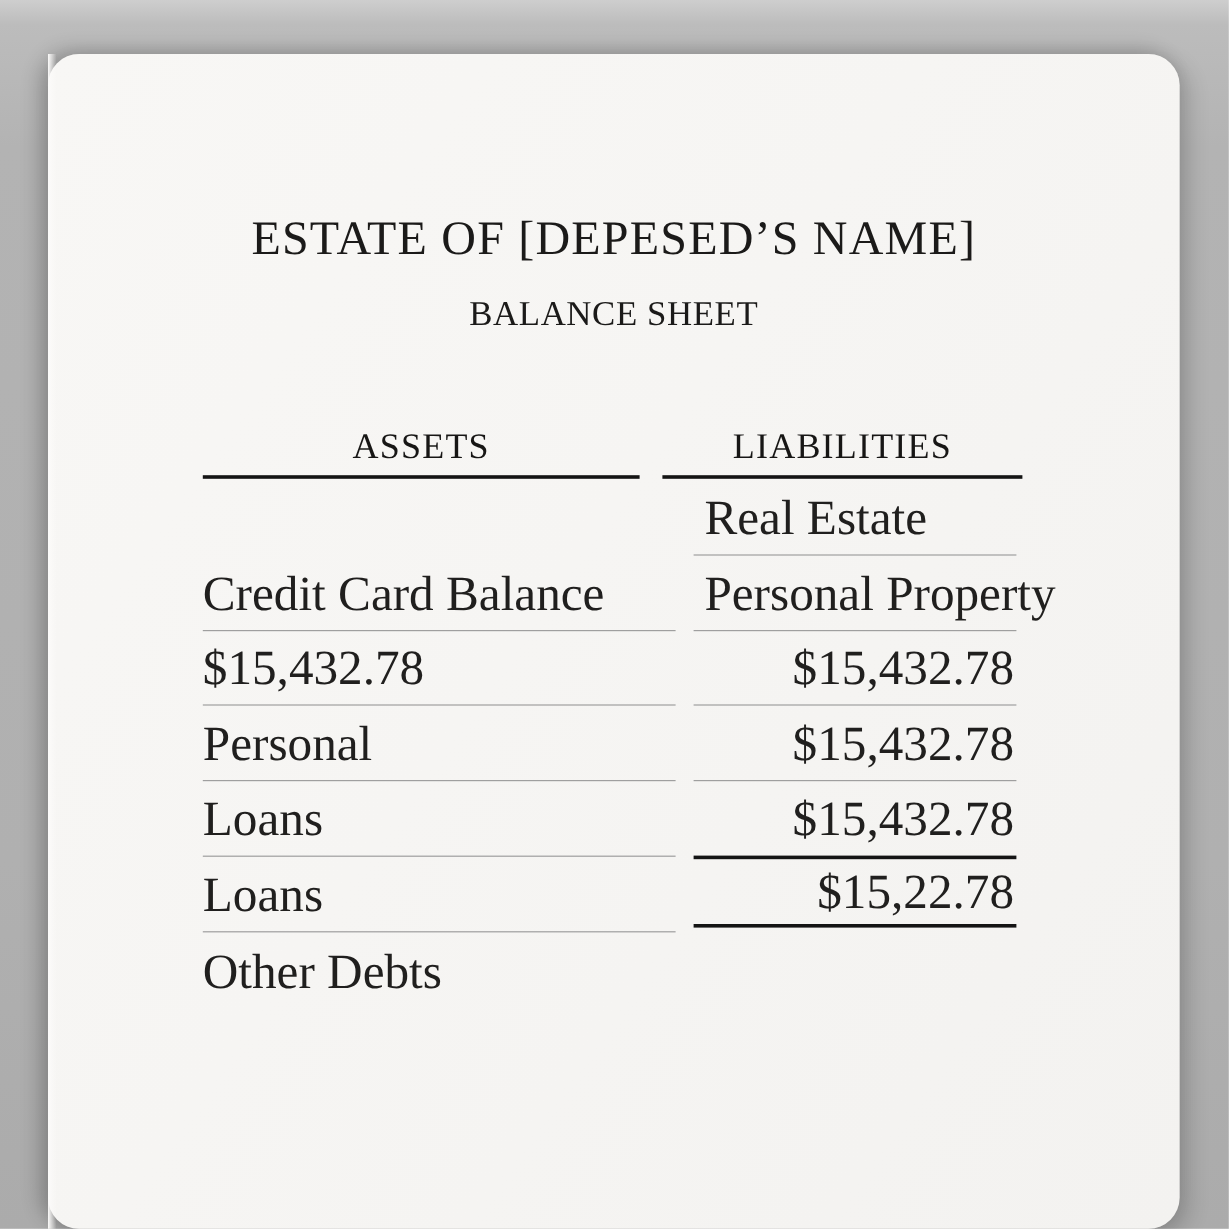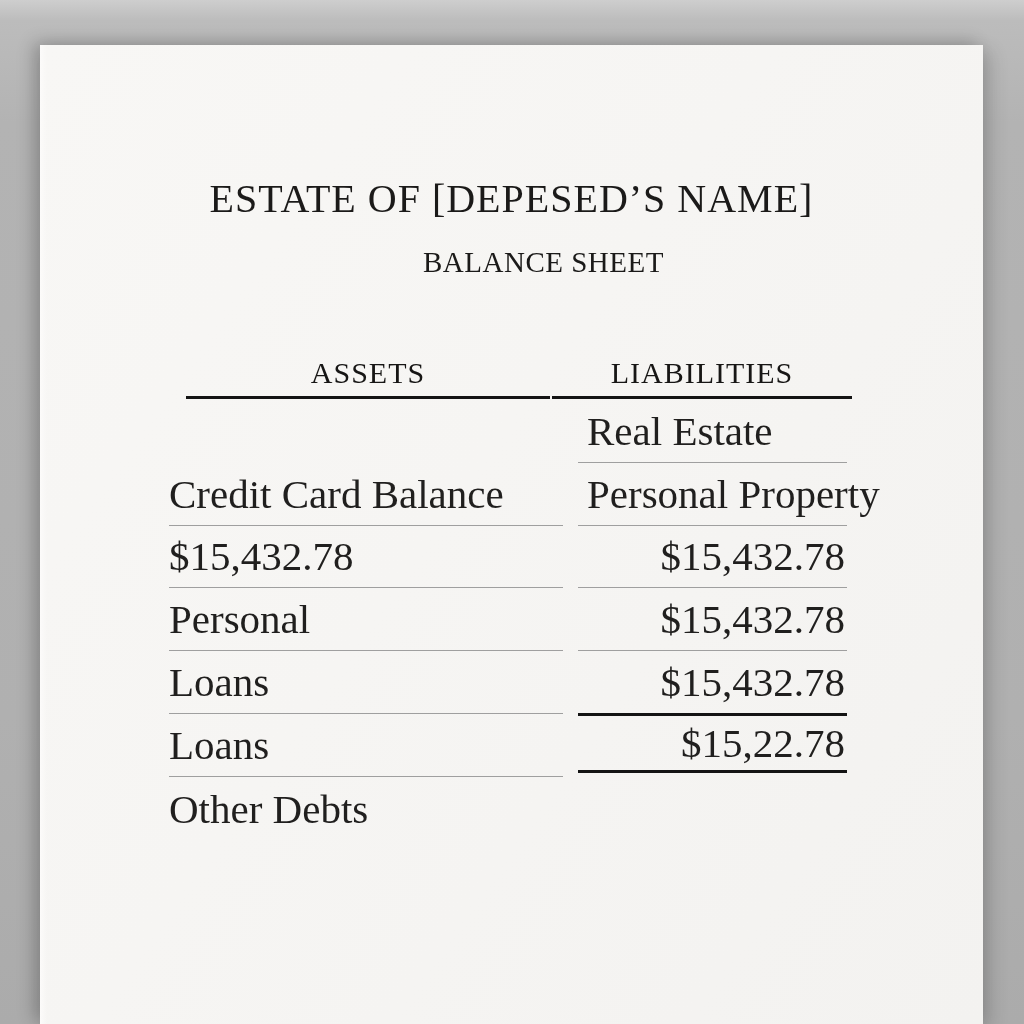--- a/index.html
+++ b/index.html
@@ -16,20 +16,21 @@
     background: linear-gradient(180deg, #cecece 0%, #bcbcbc 2%, #b3b3b3 12%, #b0b0b0 70%, #ababab 100%);
   }
   .paper {
     position: absolute;
     left: 40px;
     top: 45px;
     width: 943px;
     height: 979px;
     background: linear-gradient(125deg, #f8f7f5 0%, #f6f5f3 45%, #f3f2f0 100%);
     box-shadow: -7px -3px 16px rgba(0,0,0,0.20), 7px 6px 18px rgba(0,0,0,0.16);
+    border-radius: 26px;
   }
   .paper-edge-highlight {
     position: absolute;
     left: 0; top: 0; bottom: 0;
     width: 7px;
     background: linear-gradient(90deg, #fcfbfa, rgba(252,251,250,0));
   }
   .doc-title {
     position: absolute;
     top: 133px;
@@ -44,36 +45,35 @@
   .doc-subtitle {
     position: absolute;
     top: 202px;
     left: 0;
     width: 100%;
     text-align: center;
     font-size: 29px;
     line-height: 31px;
     letter-spacing: 0.5px;
     color: #1b1a19;
-    margin-left: 32px;
   }
   .col-header {
     position: absolute;
     top: 304px;
     height: 47px;
     border-bottom: 3px solid #141414;
     display: flex;
     align-items: center;
     justify-content: center;
     font-size: 30px;
     letter-spacing: 1px;
     color: #171615;
     box-sizing: content-box;
   }
-  .col-header.assets { left: 146px; width: 364px; }
+  .col-header.assets { left: 129px; width: 364px; }
   .col-header.liabilities { left: 512px; width: 300px; }
   .col {
     position: absolute;
     top: 355px;
   }
   .col.left  { left: 129px; width: 394px; }
   .col.right { left: 538px; width: 269px; }
   .cell {
     height: 62.75px;
     display: flex;

